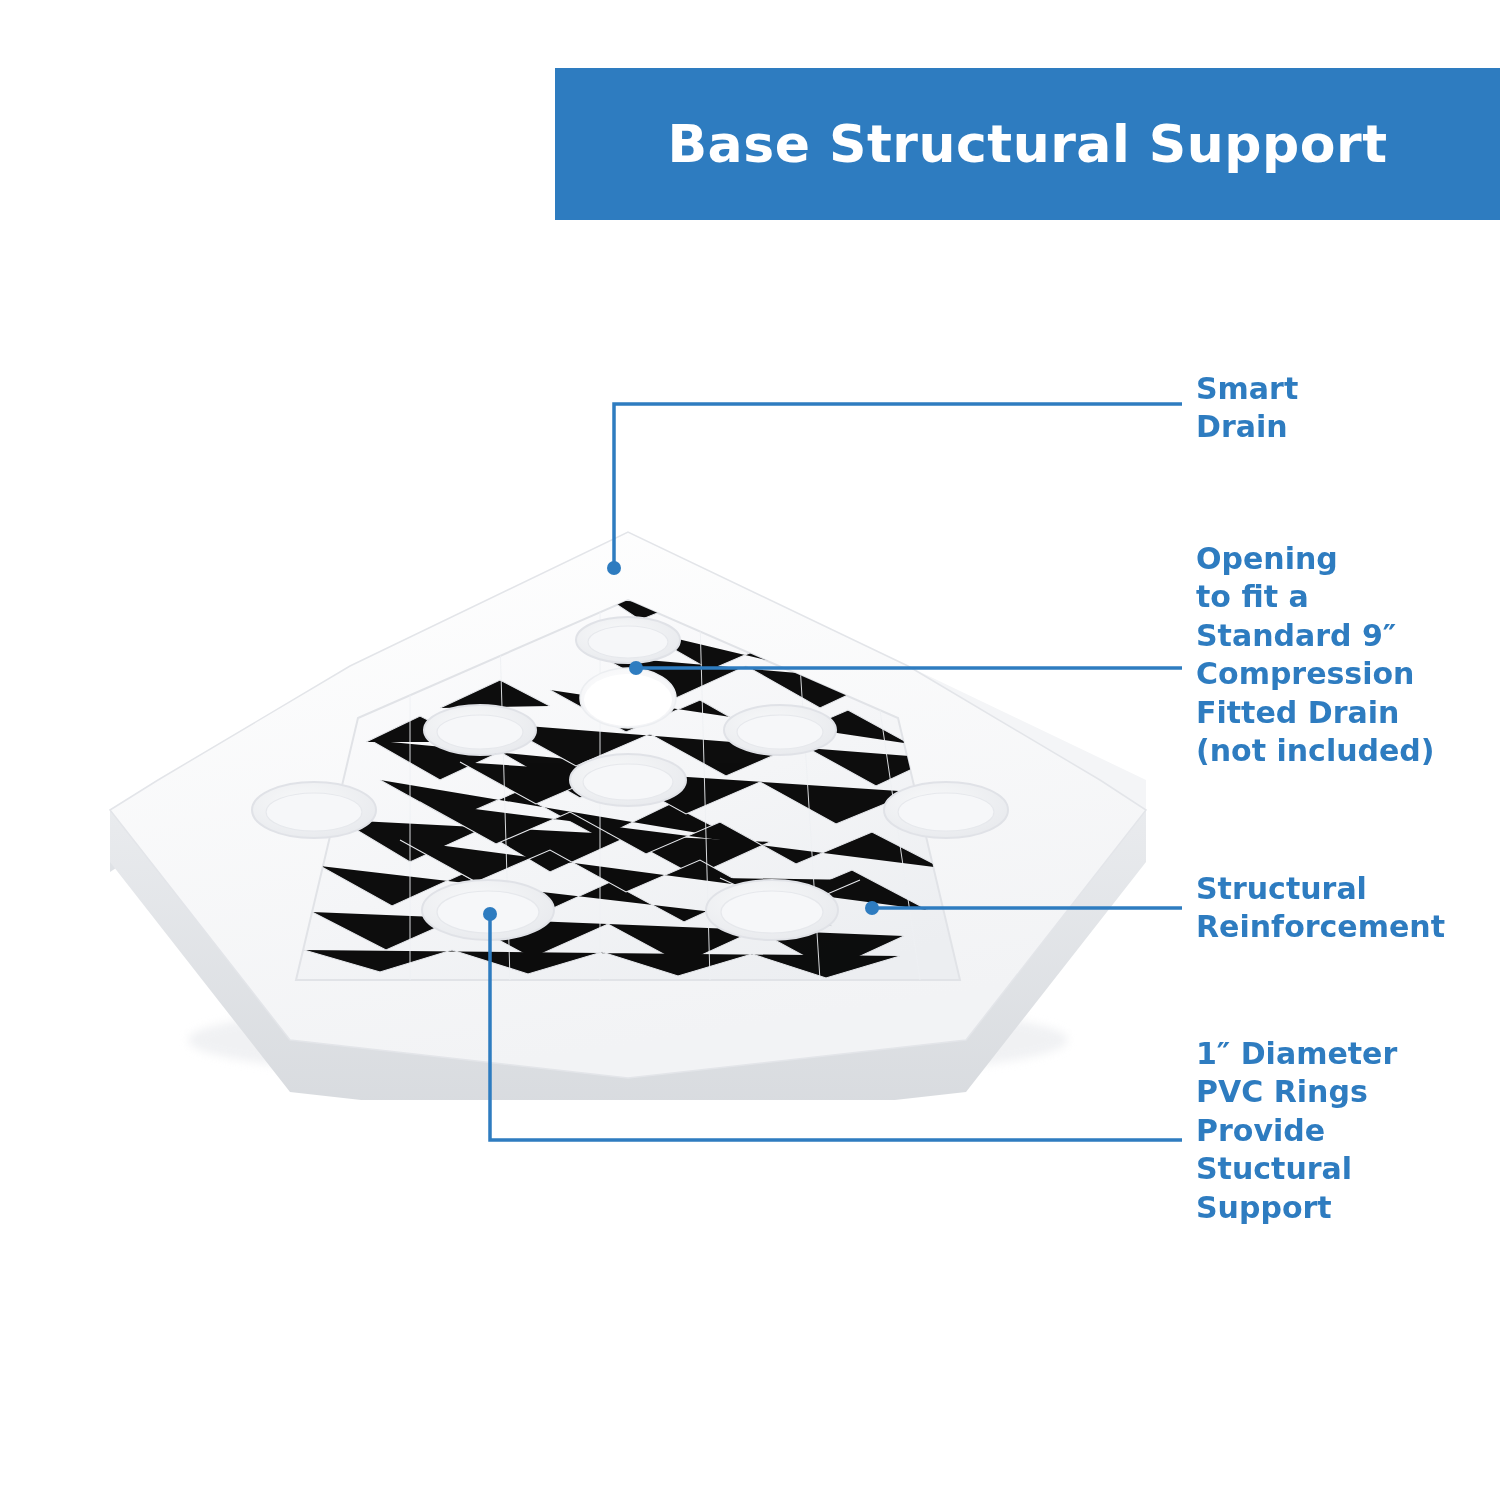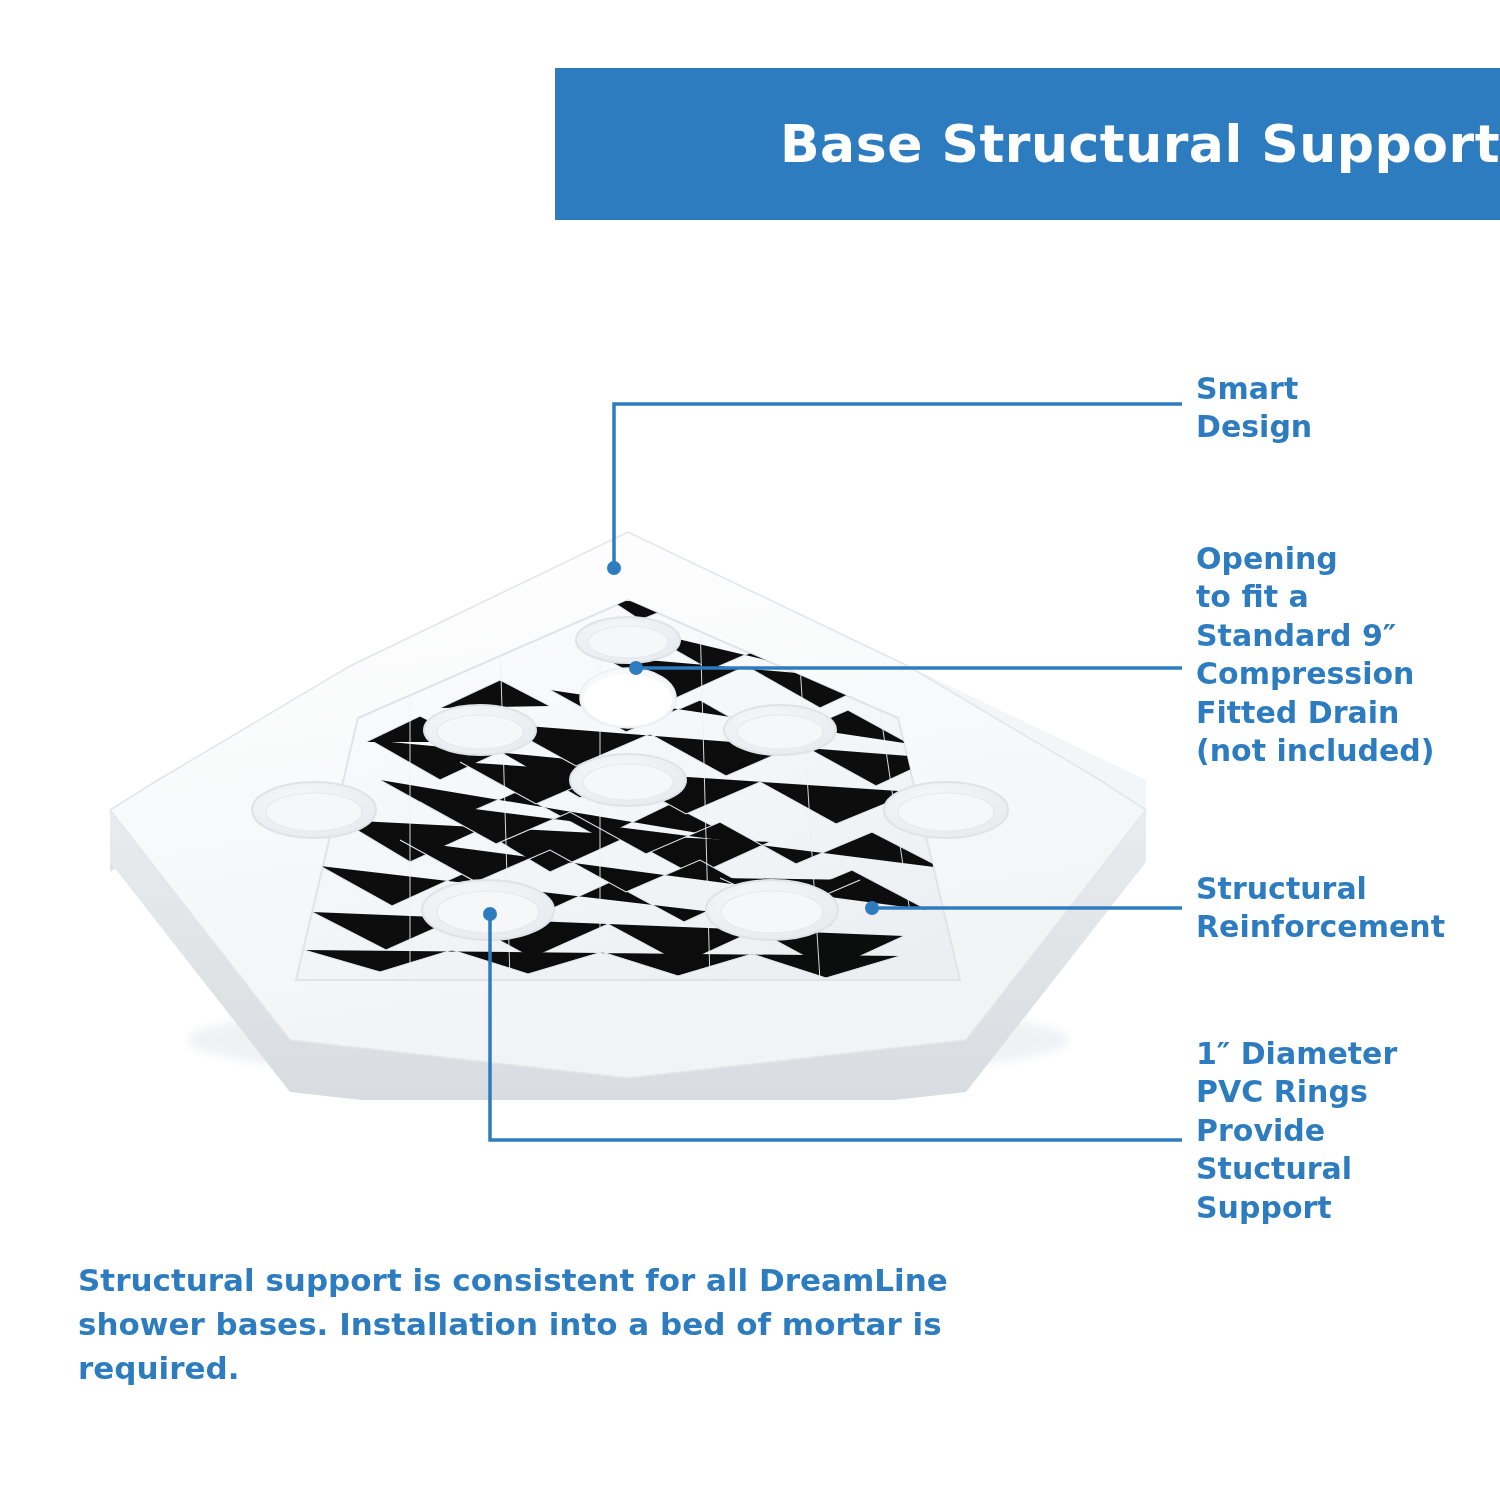--- a/index.html
+++ b/index.html
@@ -25,21 +25,21 @@
   
   #header-banner {
     position: absolute;
     left: 555px;
     top: 68px;
     width: 945px;
     height: 152px;
     background: #2e7cc0;
     display: flex;
     align-items: center;
-    justify-content: flex-end;
+    justify-content: center;
   }
   #header-title {
     color: #ffffff;
     font-size: 52px;
     font-weight: bold;
     letter-spacing: 0.5px;
     font-family: "DejaVu Sans", sans-serif;
     white-space: nowrap;
   }
 
@@ -229,33 +229,32 @@
     </g>
     <g fill="#2e7cc0">
       <circle cx="614" cy="568" r="7"></circle>
       <circle cx="636" cy="668" r="7"></circle>
       <circle cx="872" cy="908" r="7"></circle>
       <circle cx="490" cy="914" r="7"></circle>
     </g>
   </svg>
 
   <div class="callout" id="callout-smart-design">Smart
-Design</div>
+Drain</div>
 
   <div class="callout" id="callout-drain-opening">Opening
 to fit a
 Standard 9″
 Compression
 Fitted Drain
 (not included)</div>
 
   <div class="callout" id="callout-fiberglass">Structural
 Reinforcement</div>
 
   <div class="callout" id="callout-pvc-rings">1″ Diameter
 PVC Rings
 Provide
 Stuctural
 Support</div>
 
-  <div id="bottom-note">Structural support is consistent for all DreamLine shower bases. Installation into a bed of mortar is required.</div>
 
 </div>
 
 </body></html>

